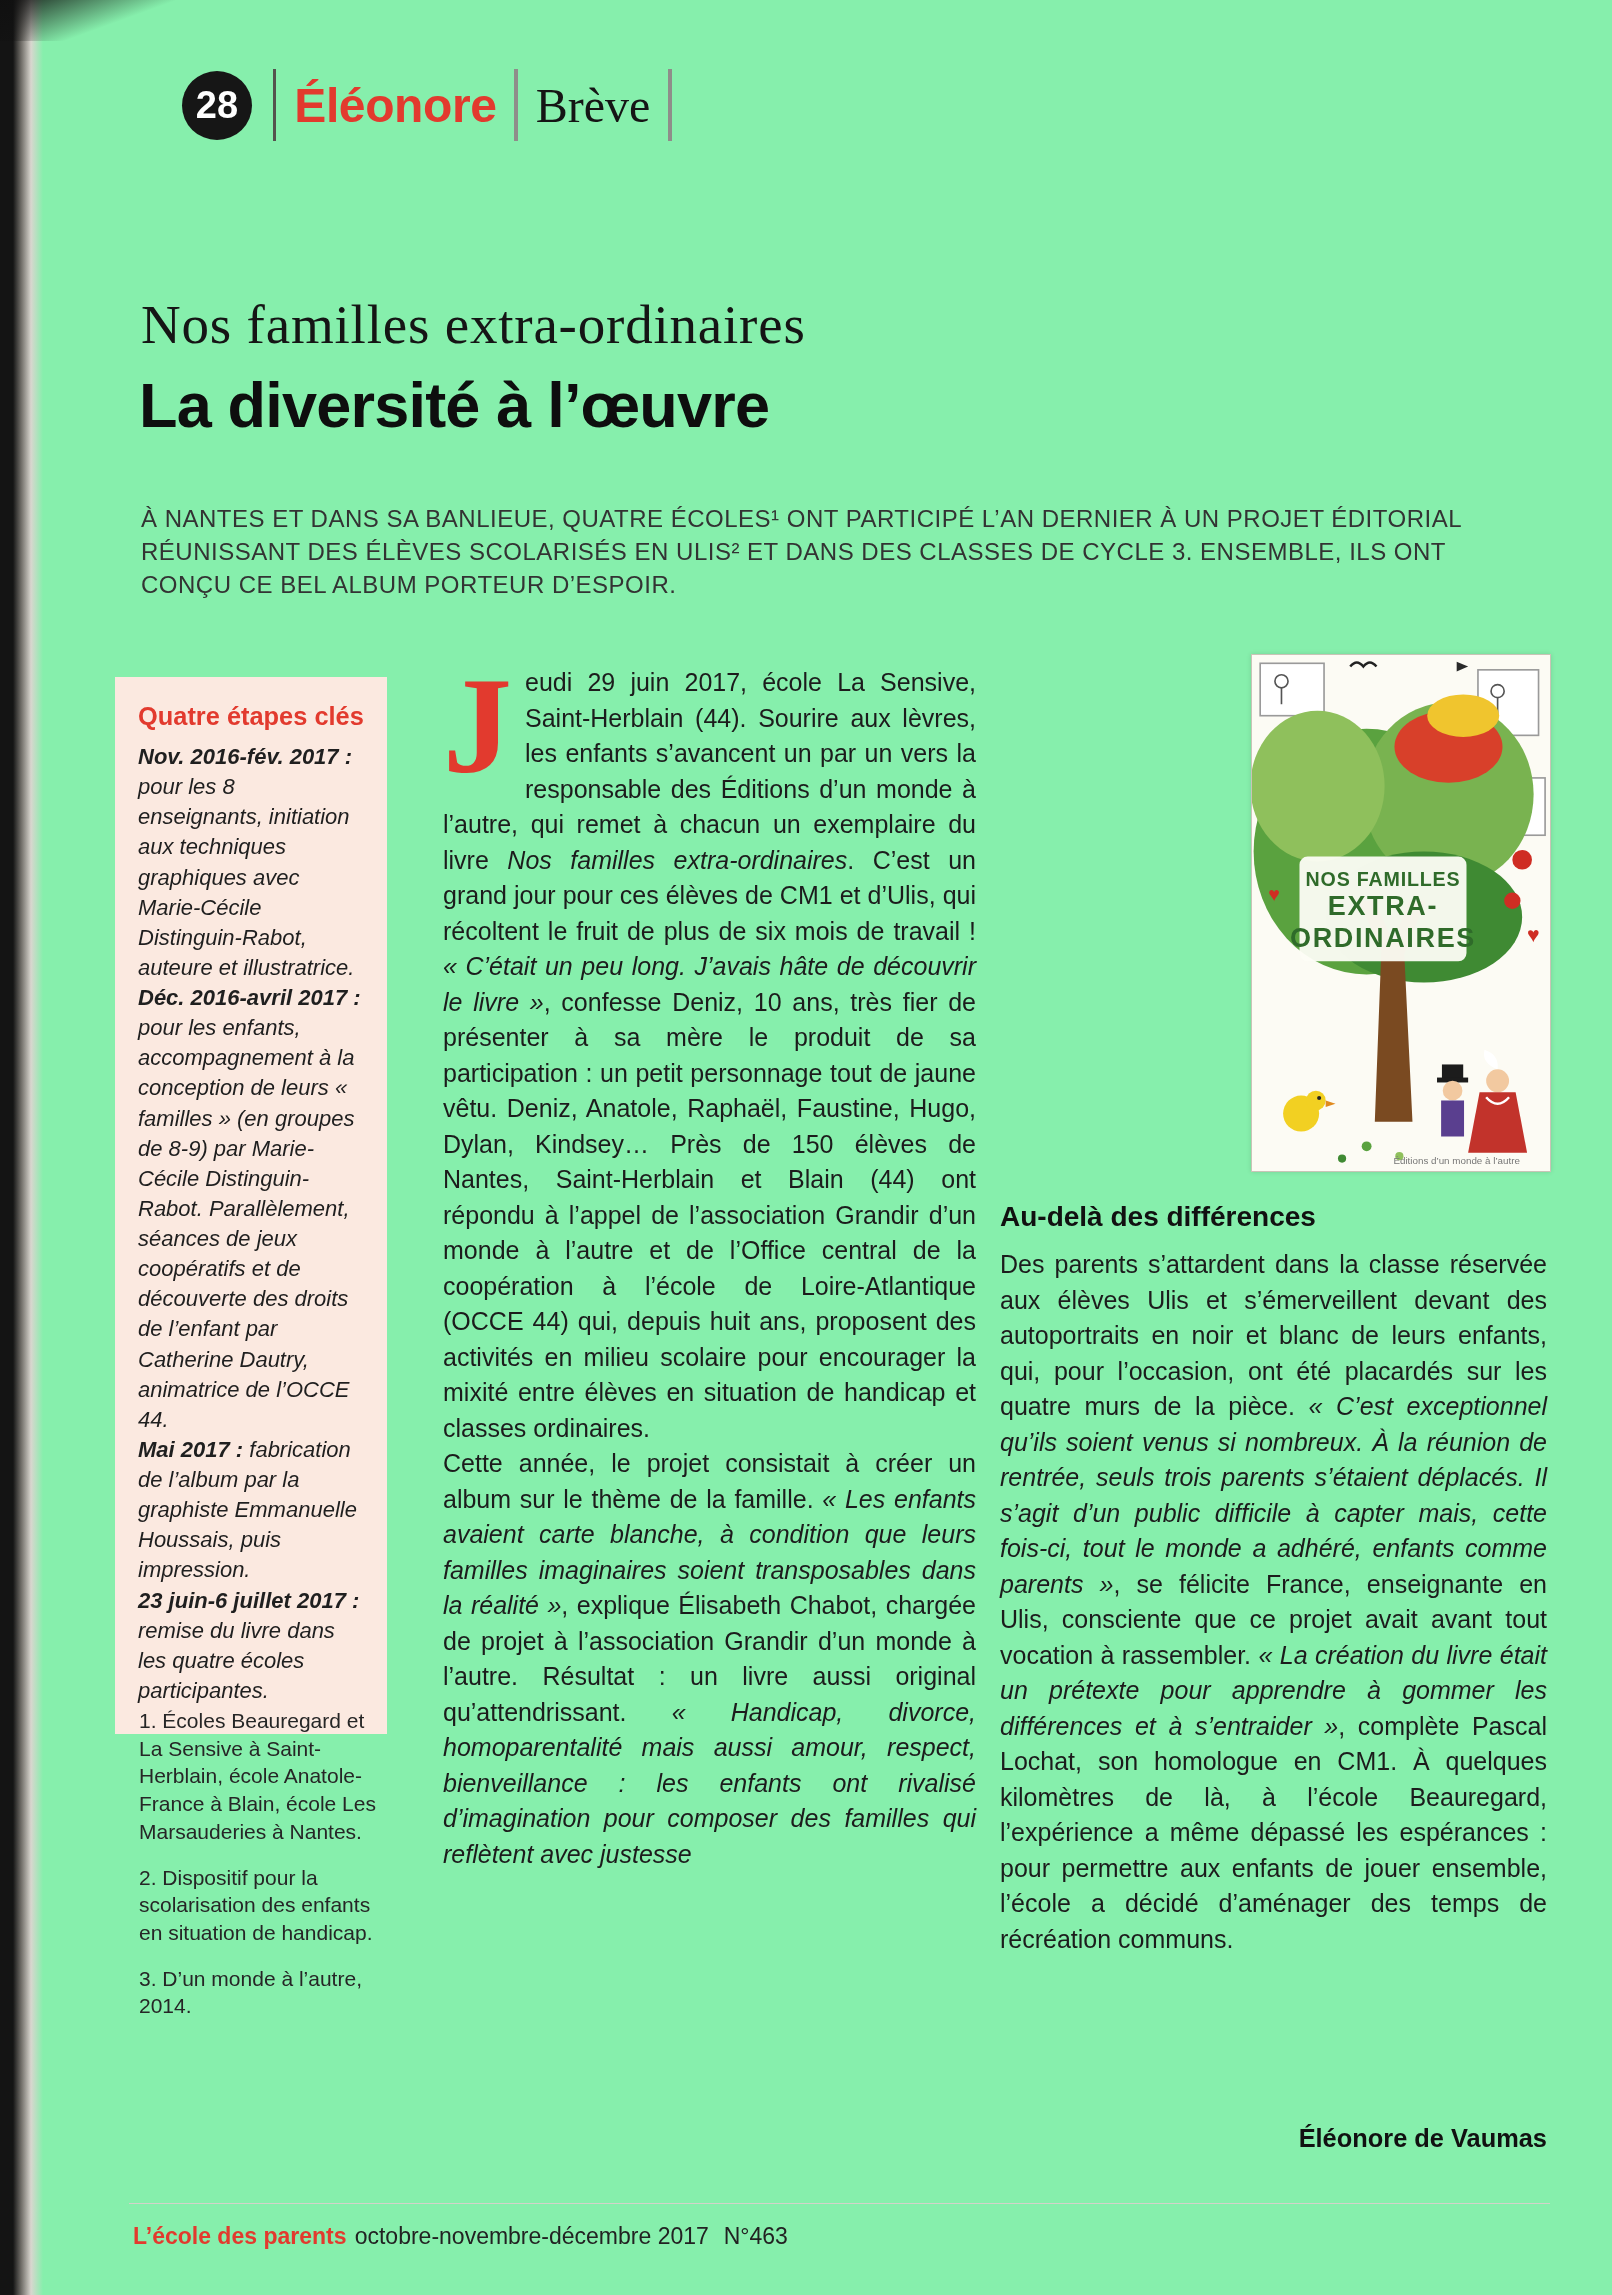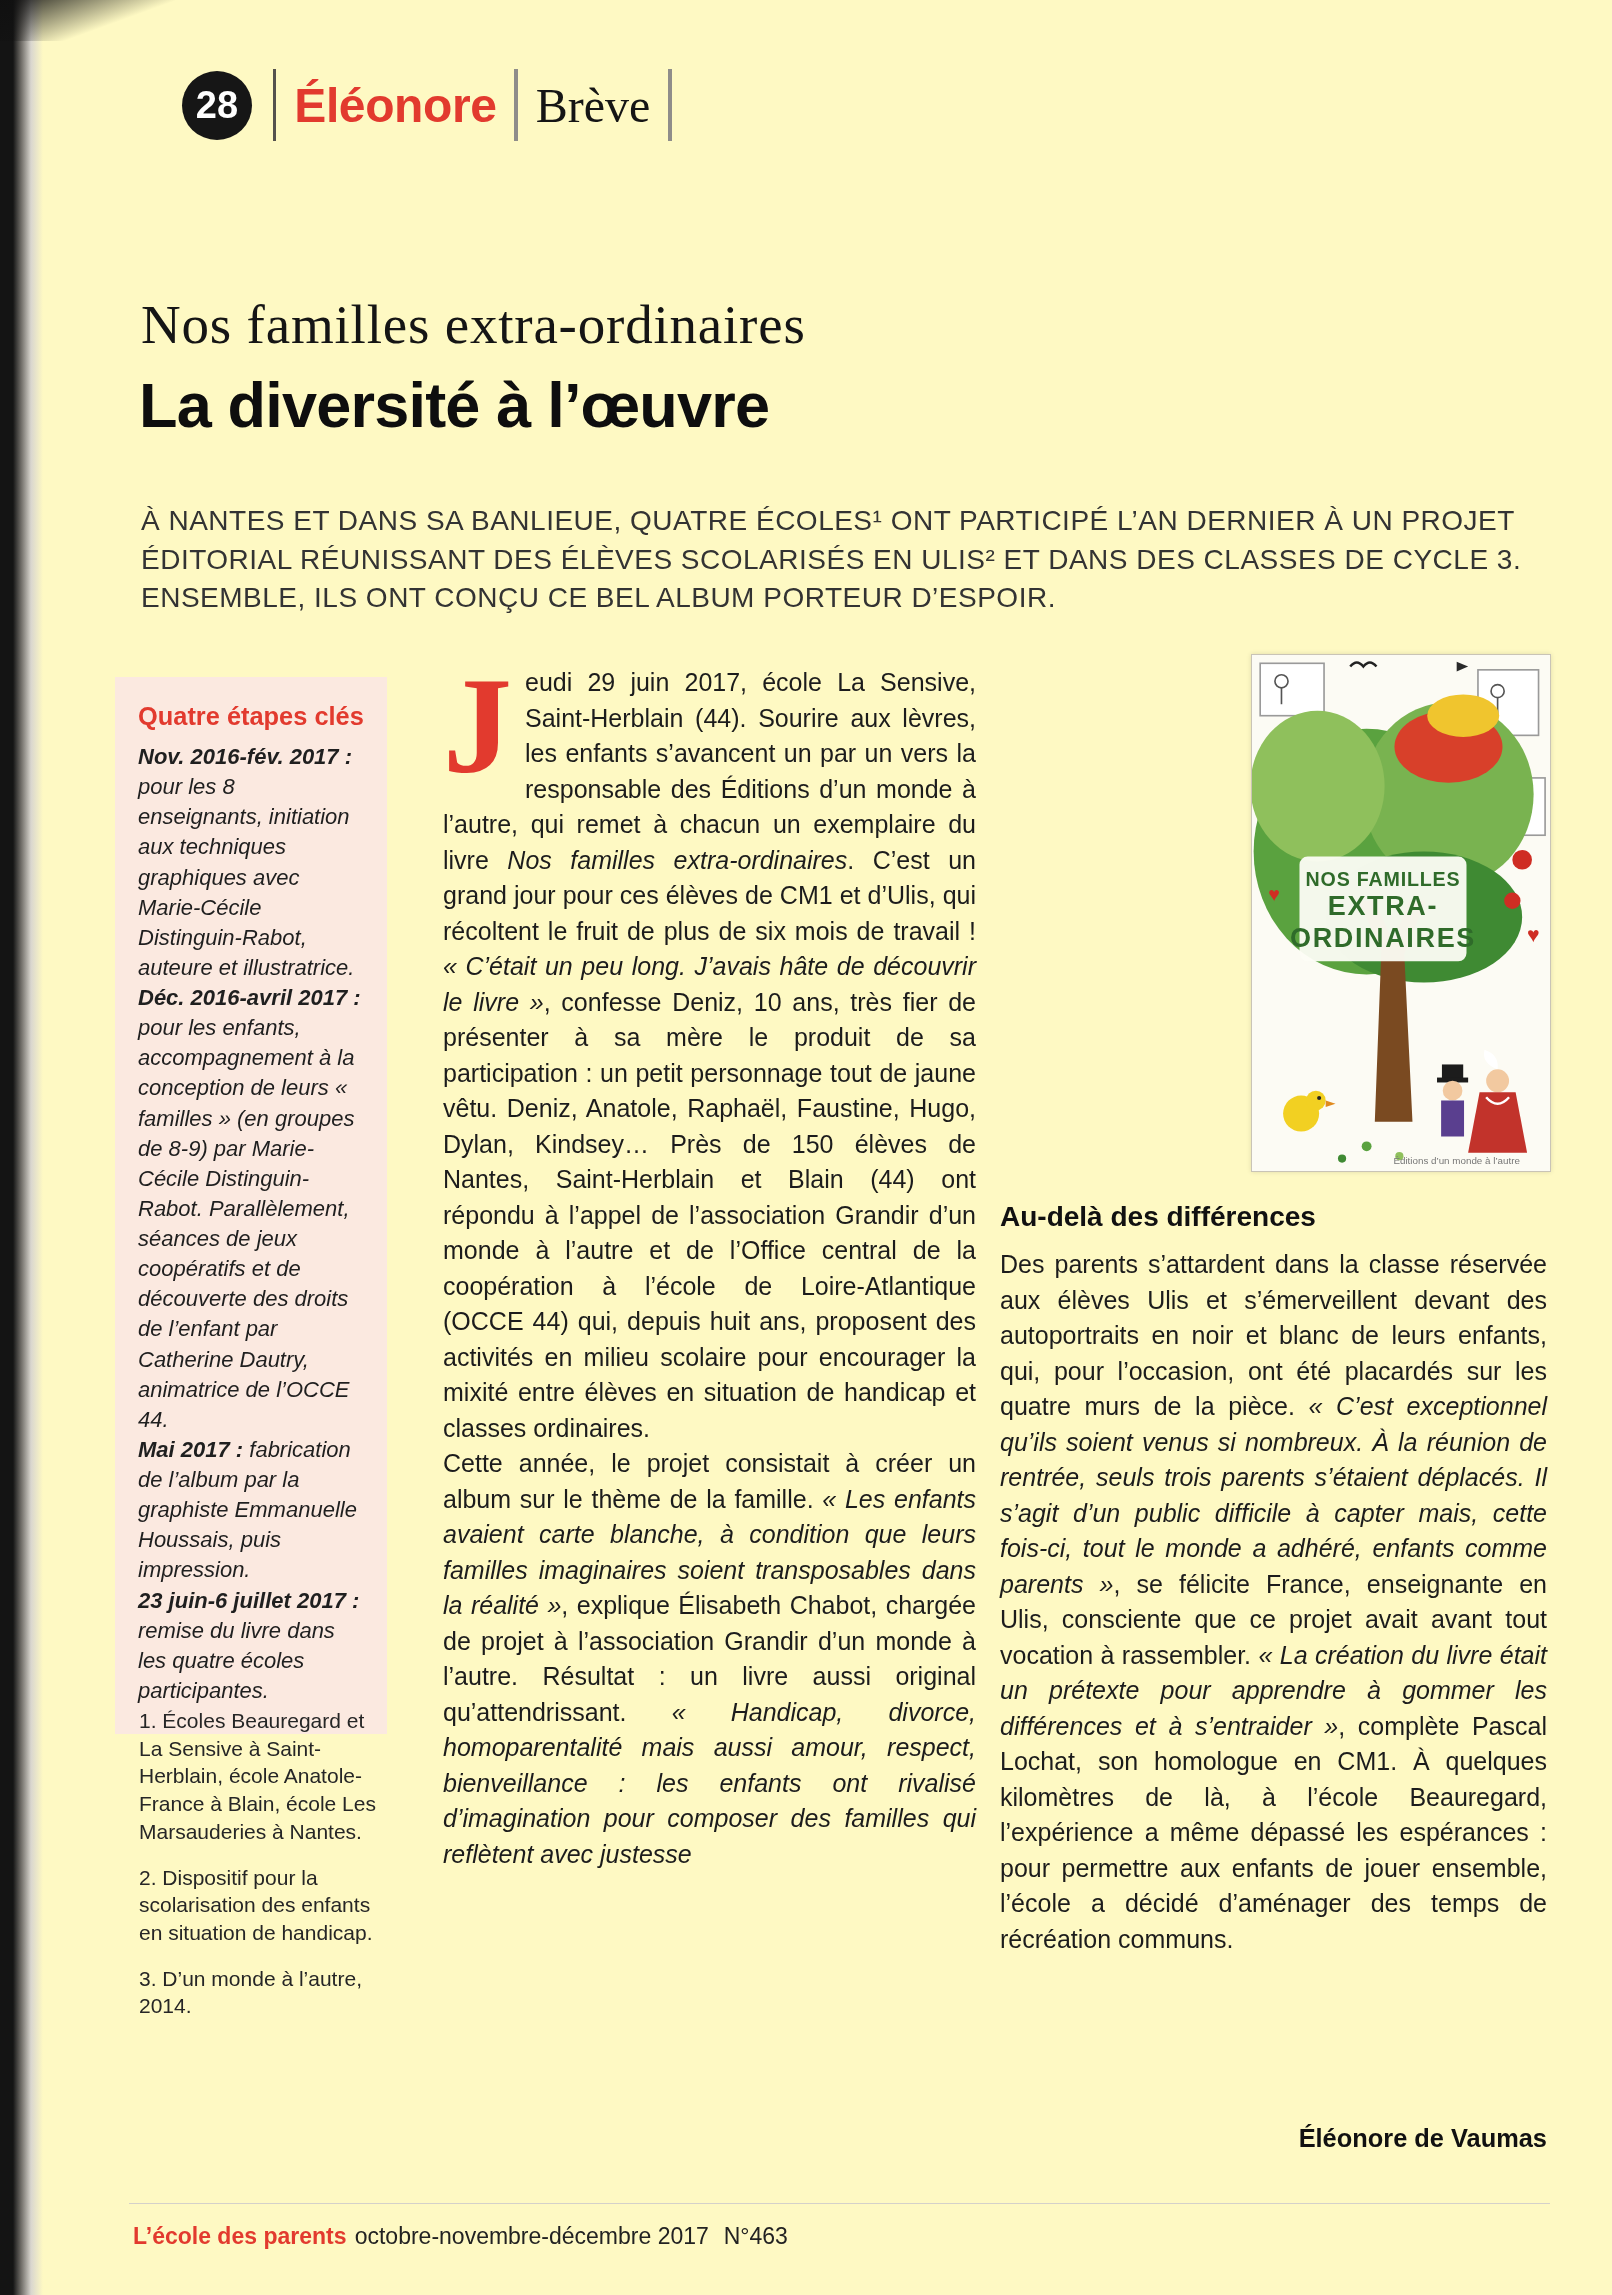--- a/index.html
+++ b/index.html
@@ -1,20 +1,20 @@
 <!DOCTYPE html>
 <html lang="fr" style="font-size:13px"><head>
 <meta charset="utf-8">
 <style>
   * { margin:0; padding:0; box-sizing:border-box; }
   html,body { background:#e9e7e2; }
   .page {
     position:relative;
     width:1613px; height:2295px;
-    background:#fef9c3;
+    background:#86efac;
     font-family:"Liberation Sans", sans-serif;
     color:#1d1d1d;
     overflow:hidden;
   }
   
   .scan-left {
     position:absolute; left:0; top:0; width:43px; height:100%;
     background:linear-gradient(90deg,#141414 0px,#141414 13px,#6e6b66 21px,#d9d6cf 31px,rgba(246,244,239,0) 43px);
   }
   .scan-corner {
@@ -36,21 +36,21 @@
   .kicker {
     position:absolute; left:141px; top:293px;
     font-family:"Liberation Serif", serif; font-size:55px; color:#151515; letter-spacing:0.8px;
   }
   .main-title {
     position:absolute; left:139px; top:369px;
     font-size:63px; font-weight:bold; color:#0e0e0e; letter-spacing:-0.8px;
   }
   .standfirst {
     position:absolute; left:141px; top:502px; width:1393px;
-    font-size:28px; line-height:1.38; color:#333; letter-spacing:0.5px;
+    font-size:24px; line-height:1.38; color:#333; letter-spacing:0.5px;
   }
   
   .sidebar {
     position:absolute; left:115px; top:677px; width:272px;
     background:#fbe9e0; padding:24.6px 23px 28px 23px;
   }
   .sidebar-title { color:#e23a2e; font-size:25.4px; font-weight:bold; margin-bottom:11.5px; }
   .sidebar-step { font-style:italic; font-size:22px; line-height:1.37; color:#1f1f1f; }
   .sidebar-step .date { font-weight:bold; }
   

